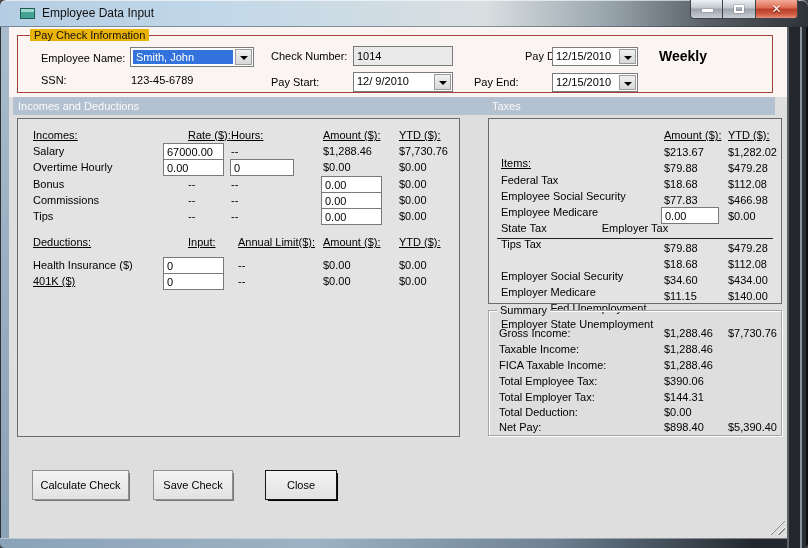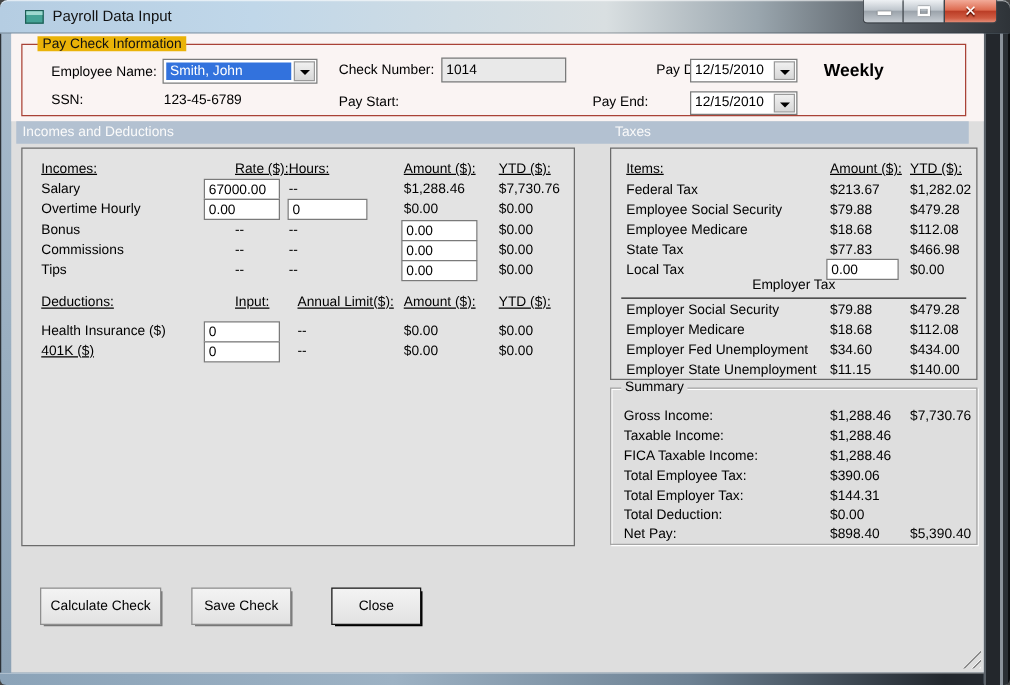--- a/index.html
+++ b/index.html
@@ -59,21 +59,21 @@
   .band .b1{position:absolute;left:5px;top:3px;}
   .band .b2{position:absolute;left:479px;top:3px;}
   
   .panel{position:absolute;background:#e3e3e3;border:1px solid #6b6b6b;}
   .panel-left{left:8px;top:91px;width:443px;height:319px;}
   .panel-right{left:479px;top:91px;width:294px;height:186px;}
   .row{position:absolute;left:0;width:100%;height:15px;line-height:14px;}
   .row span{position:absolute;white-space:nowrap;}
   .u{text-decoration:underline;}
   .c1{left:15px;} .c2{left:146px;margin-left:24px;} .c3{left:213px;} .c3b{left:220px;} .c4{left:305px;} .c5{left:381px;}
-  .t1{left:12px;} .t2{left:175px;} .t3{left:239px;}
+  .t1{left:12px;margin-top:28px;} .t2{left:175px;} .t3{left:239px;}
   .s1{left:10px;} .s2{left:175px;} .s3{left:239px;}
   .rowtb{position:absolute;height:17px;}
   .emp-title{position:absolute;left:0;top:103px;width:100%;text-align:center;}
   .emp-line{position:absolute;left:8px;right:8px;top:119px;border-top:1px solid #222;}
   
   .sum-group{position:absolute;left:479px;top:283px;width:294px;height:126px;
     border:1px solid #a6a6a6;box-shadow:1px 1px 0 #fff, inset 1px 1px 0 #fff;}
   .sum-legend{position:absolute;left:8px;top:-7px;background:#dedede;padding:0 3px;}
   
   .btn{position:absolute;height:30px;background:linear-gradient(#f3f3f3,#e2e2e2);
@@ -83,21 +83,21 @@
   .btn-save{left:144px;top:443px;width:80px;}
   .btn-close{left:256px;top:443px;width:72px;border:1px solid #161616;box-shadow:2px 2px 0 -1px #000;}
 </style>
 </head>
 <body>
 
 <div class="window">
 
   <div class="titlebar">
     <div class="title-icon"></div>
-    <div class="title-text">Payroll Data Input</div>
+    <div class="title-text">Employee Data Input</div>
     <div class="winbtns">
       <div class="wbtn wbtn-min">
           <span class="glyph-min"></span>
         </div>
       <div class="wbtn wbtn-max">
           <span class="glyph-max"></span>
         </div>
       <div class="wbtn wbtn-close">
           <span class="glyph-close">✕</span>
         </div>
@@ -119,20 +119,24 @@
         <span class="dd"></span>
       </div>
 
       <span class="lbl" style="left:23px;top:38px;">SSN:</span>
       <span class="lbl" style="left:113px;top:38px;">123-45-6789</span>
 
       <span class="lbl" style="left:253px;top:14px;">Check Number:</span>
       <input class="tb tb-ro" style="left: 335px; top: 10px; width: 100px; height: 20px;" value="1014">
 
       <span class="lbl" style="left:253px;top:40px;">Pay Start:</span>
+      <div class="combo" style="left:335px;top:36px;width:100px;height:20px;">
+        <span class="val">12/ 9/2010</span>
+        <span class="dd"></span>
+      </div>
 
       <span class="lbl" style="left:479px;top:14px;padding-left:28px;">Pay Date:</span>
       <div class="combo" style="left:534px;top:11px;width:86px;height:19px;">
         <span class="val">12/15/2010</span>
         <span class="dd"></span>
       </div>
 
       <span class="lbl" style="left:456px;top:40px;">Pay End:</span>
       <div class="combo" style="left:534px;top:37px;width:86px;height:19px;">
         <span class="val">12/15/2010</span>
@@ -234,21 +238,21 @@
         <span class="t1">Employee Medicare</span>
         <span class="t2">$18.68</span>
         <span class="t3">$112.08</span>
       </div>
       <div class="row" style="top:74px;">
         <span class="t1">State Tax</span>
         <span class="t2">$77.83</span>
         <span class="t3">$466.98</span>
       </div>
       <div class="row" style="top:90px;">
-        <span class="t1">Local Tax</span>
+        <span class="t1">Tips Tax</span>
         <span class="t3">$0.00</span>
       </div>
       <input class="tb rowtb" style="left: 172px; top: 88px; width: 58px;" value="0.00">
 
       <div class="emp-title">Employer Tax</div>
       <div class="emp-line"></div>
 
       <div class="row" style="top:122px;">
         <span class="t1">Employer Social Security</span>
         <span class="t2">$79.88</span>

